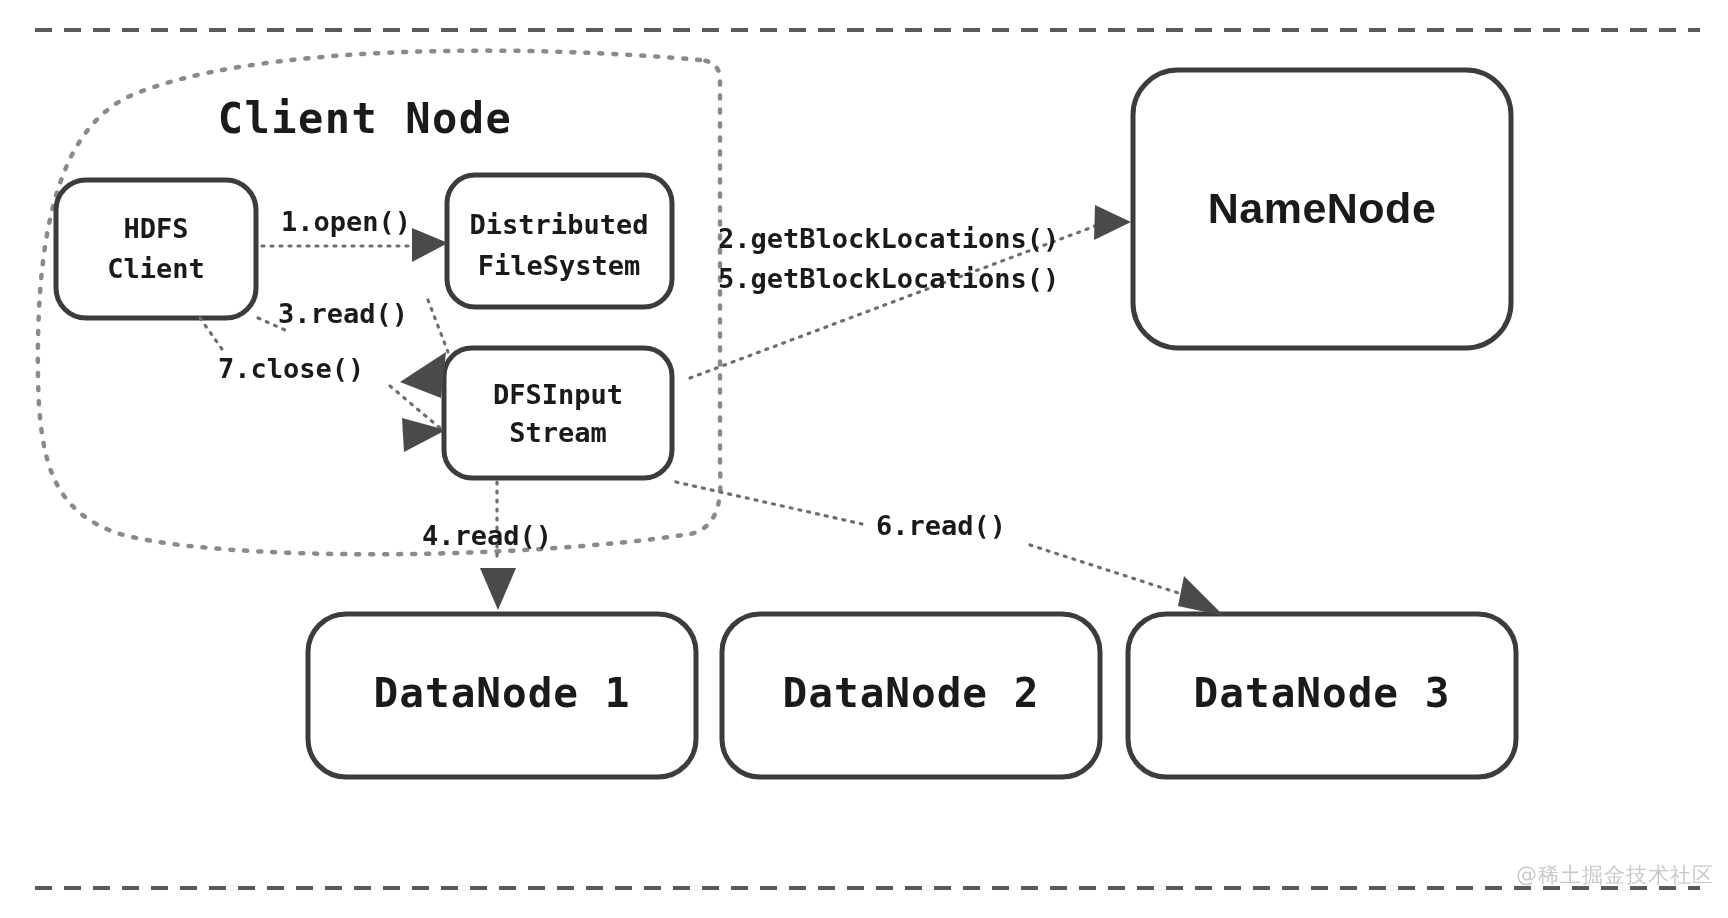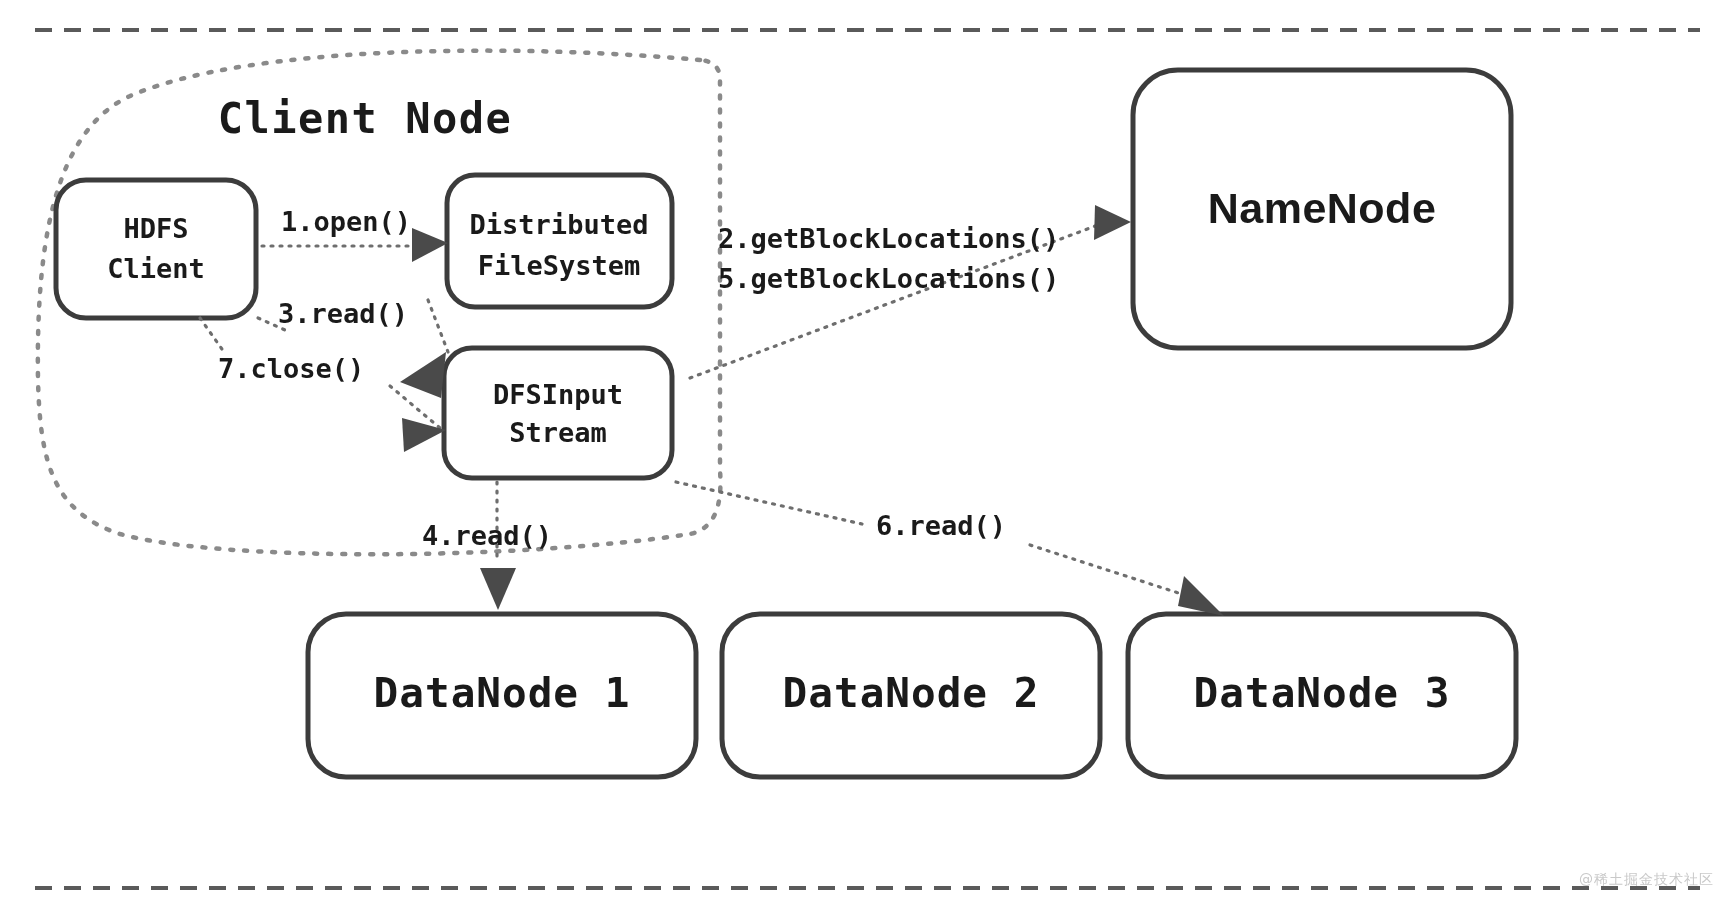--- a/index.html
+++ b/index.html
@@ -84,21 +84,21 @@
   }
   .arrow-head {
     fill: #4a4a4a;
     stroke: none;
   }
   .watermark {
     position: absolute;
     right: 14px;
     bottom: 5px;
     font-family: "DejaVu Sans", sans-serif;
-    font-size: 14px;
+    font-size: 21px;
     color: #c9c9c9;
     letter-spacing: 1px;
     white-space: nowrap;
   }
 </style>
 </head>
 <body>
 
 <div id="canvas">
 

